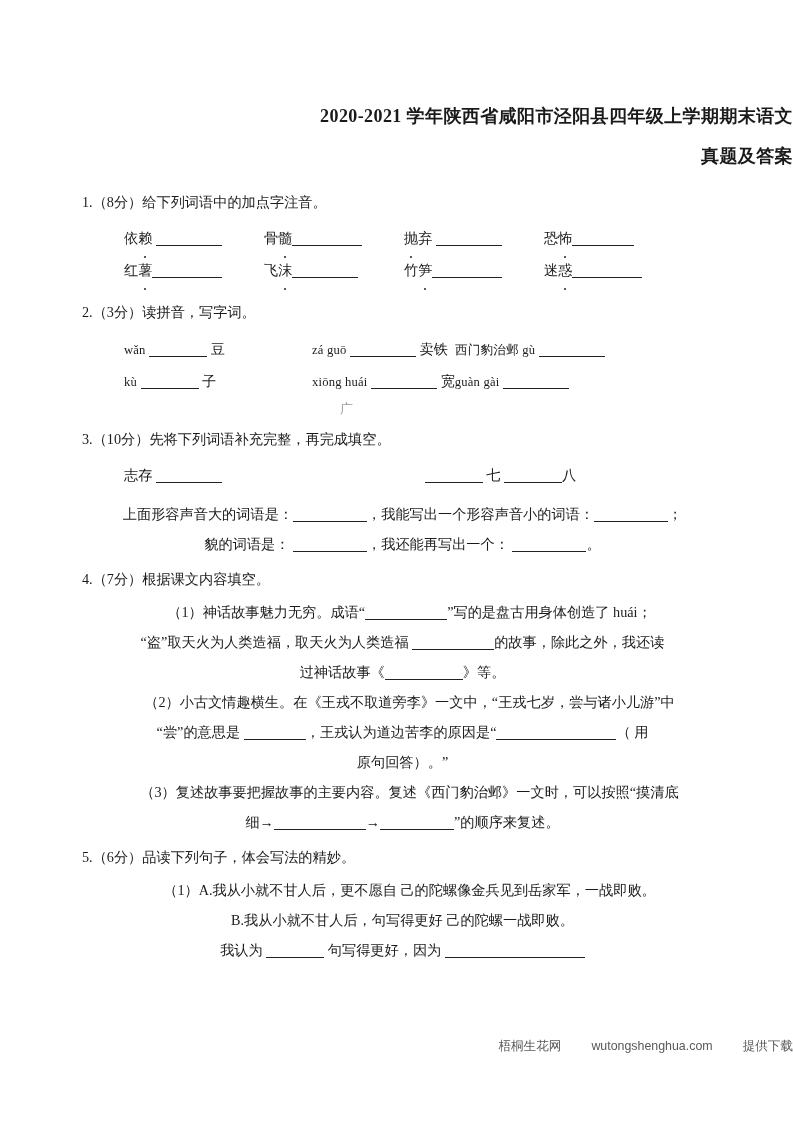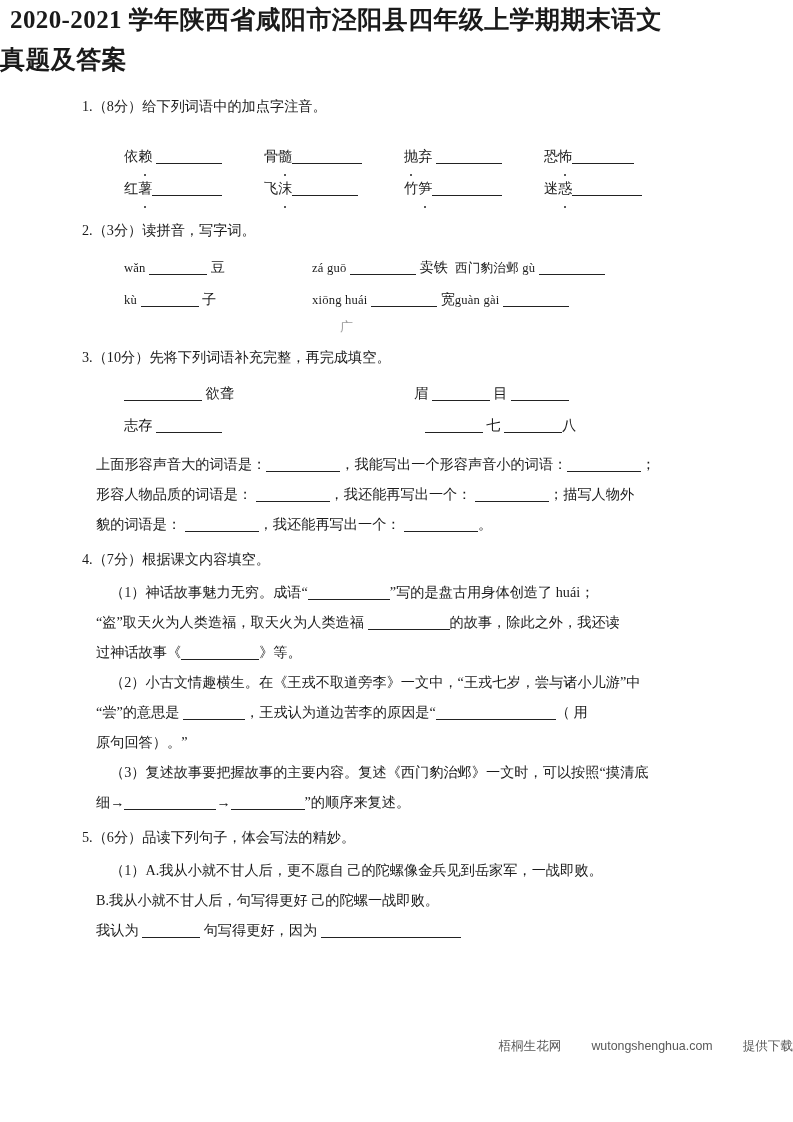--- a/index.html
+++ b/index.html
@@ -19,24 +19,25 @@
     position: relative;
     width: 793px;
     height: 1122px;
     box-sizing: border-box;
     padding: 0;
   }
 
   
   .doc-title {
     margin: 0;
-    font-size: 25px;
+    padding-top: 96px;
+    font-size: 18px;
     font-weight: bold;
     line-height: 40px;
-    text-align: left;
+    text-align: right;
     letter-spacing: 0.4px;
   }
   .doc-title .tline {
     display: block;
   }
   .doc-title .tline1 {
     padding-left: 10px;
   }
 
   
@@ -94,21 +95,21 @@
     margin-left: -1px;
     bottom: -4px;
     width: 2px;
     height: 2px;
     background: #222;
     border-radius: 50%;
   }
 
   
   .wordgrid {
-    margin-top: 24px;
+    margin-top: 10px;
     padding-left: 28px;
   }
   .wordgrid .wrow {
     line-height: 32px;
     white-space: nowrap;
   }
   .wg-cell {
     display: inline-block;
     width: 140px;
   }
@@ -144,21 +145,21 @@
     padding-left: 28px;
   }
   .idioms .irow {
     line-height: 32px;
     white-space: nowrap;
   }
   .icolA { display: inline-block; width: 290px; }
 
   
   .tline-rows { margin-top: 8px; }
-  .tline-rows .row { line-height: 30px; }
+  .tline-rows .row { line-height: 30px; text-align: center; }
 
   .q-gap { height: 16px; }
   .q-gap-s { height: 10px; }
 
   
   .footer {
     position: absolute;
     left: 0;
     right: 0;
     top: 1038px;
@@ -214,29 +215,25 @@
         </div>
       </div>
     </section>
 
     <div class="q-gap-s"></div>
 
     <section class="q">
       <div class="q-head">3.（10分）先将下列词语补充完整，再完成填空。</div>
       <div class="idioms">
         <div class="irow">
-          <span class="icolA"><span class="blank b78"></span> <span>欲聋</span></span><span><span>眉</span> <span class="blank b58"></span> <span>目</span> <span class="blank b58"></span></span>
-        </div>
-        <div class="irow">
           <span class="icolA"><span>志存</span> <span class="blank b66"></span></span><span>&nbsp;&nbsp;&nbsp;<span class="blank b58"></span> <span>七</span> <span class="blank b58"></span><span>八</span></span>
         </div>
       </div>
       <div class="tline-rows">
         <div class="row indent0"><span>上面形容声音大的词语是：</span><span class="blank b74"></span><span>，我能写出一个形容声音小的词语：</span><span class="blank b74"></span><span>；</span></div>
-        <div class="row indent0"><span>形容人物品质的词语是：</span> <span class="blank b74"></span><span>，我还能再写出一个：</span> <span class="blank b74"></span><span>；描写人物外</span></div>
         <div class="row indent0"><span>貌的词语是：</span> <span class="blank b74"></span><span>，我还能再写出一个：</span> <span class="blank b74"></span><span>。</span></div>
       </div>
     </section>
 
     <div class="q-gap-s"></div>
 
     <section class="q">
       <div class="q-head">4.（7分）根据课文内容填空。</div>
       <div class="tline-rows">
         <div class="row indent2"><span>（1）神话故事魅力无穷。成语“</span><span class="blank b82"></span><span>”写的是盘古用身体创造了 huái；</span></div>

